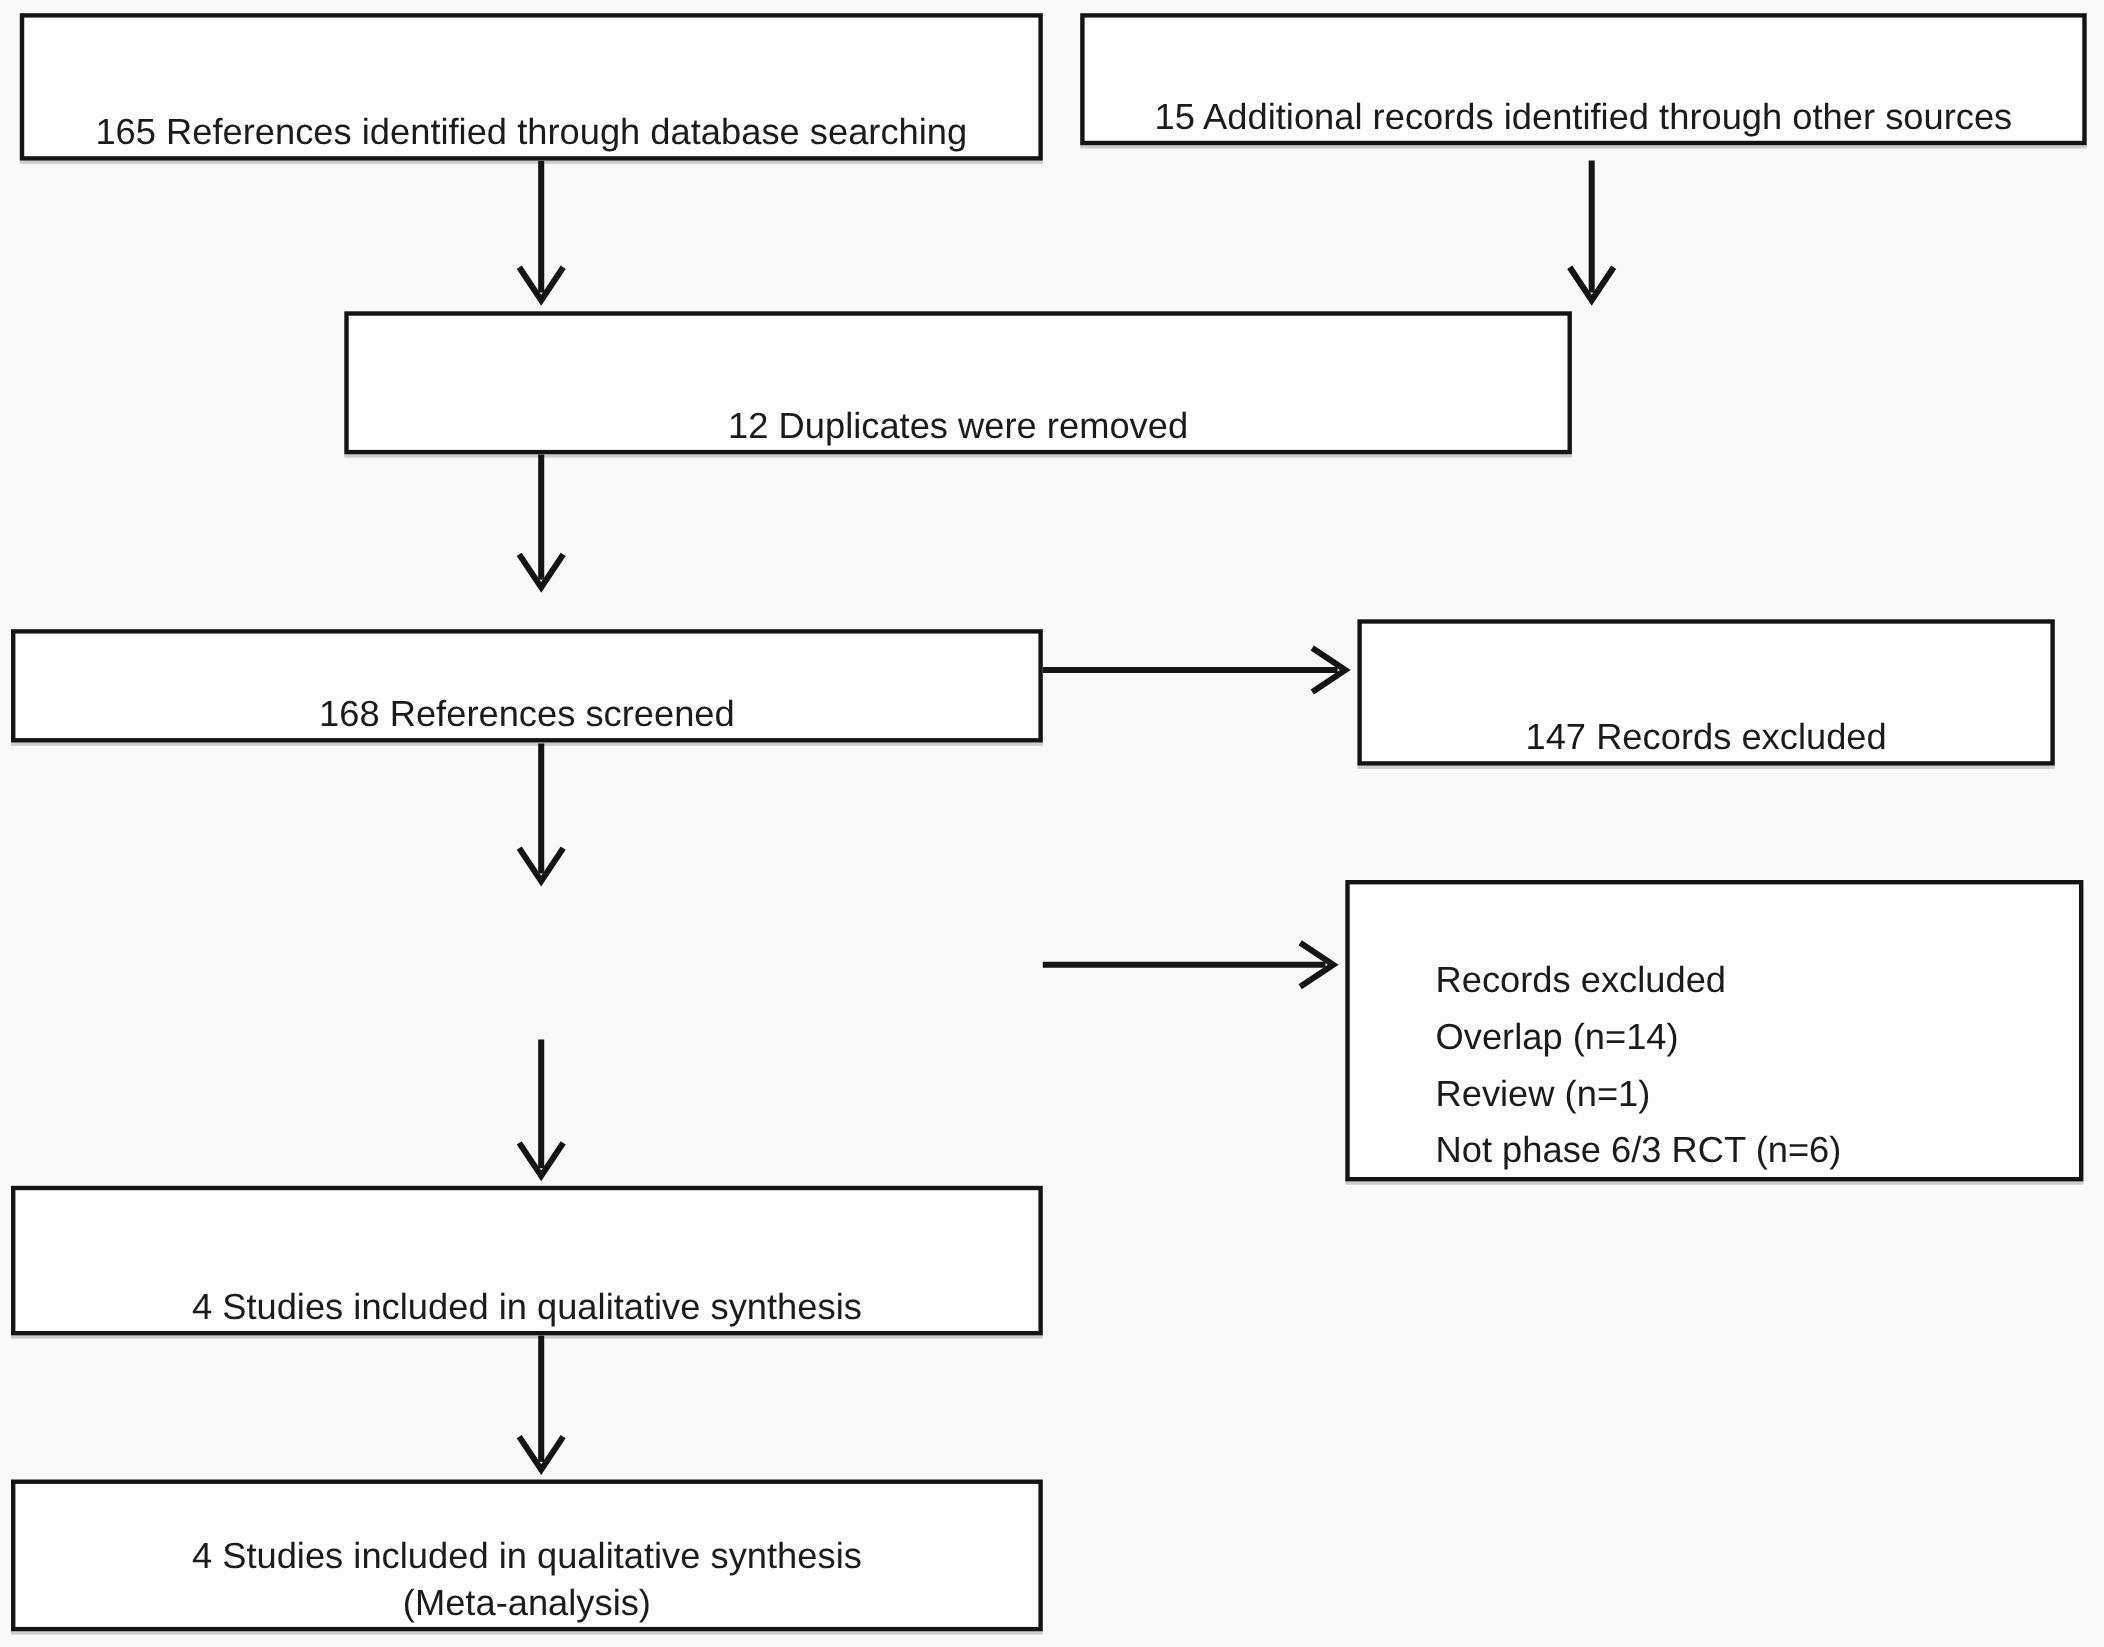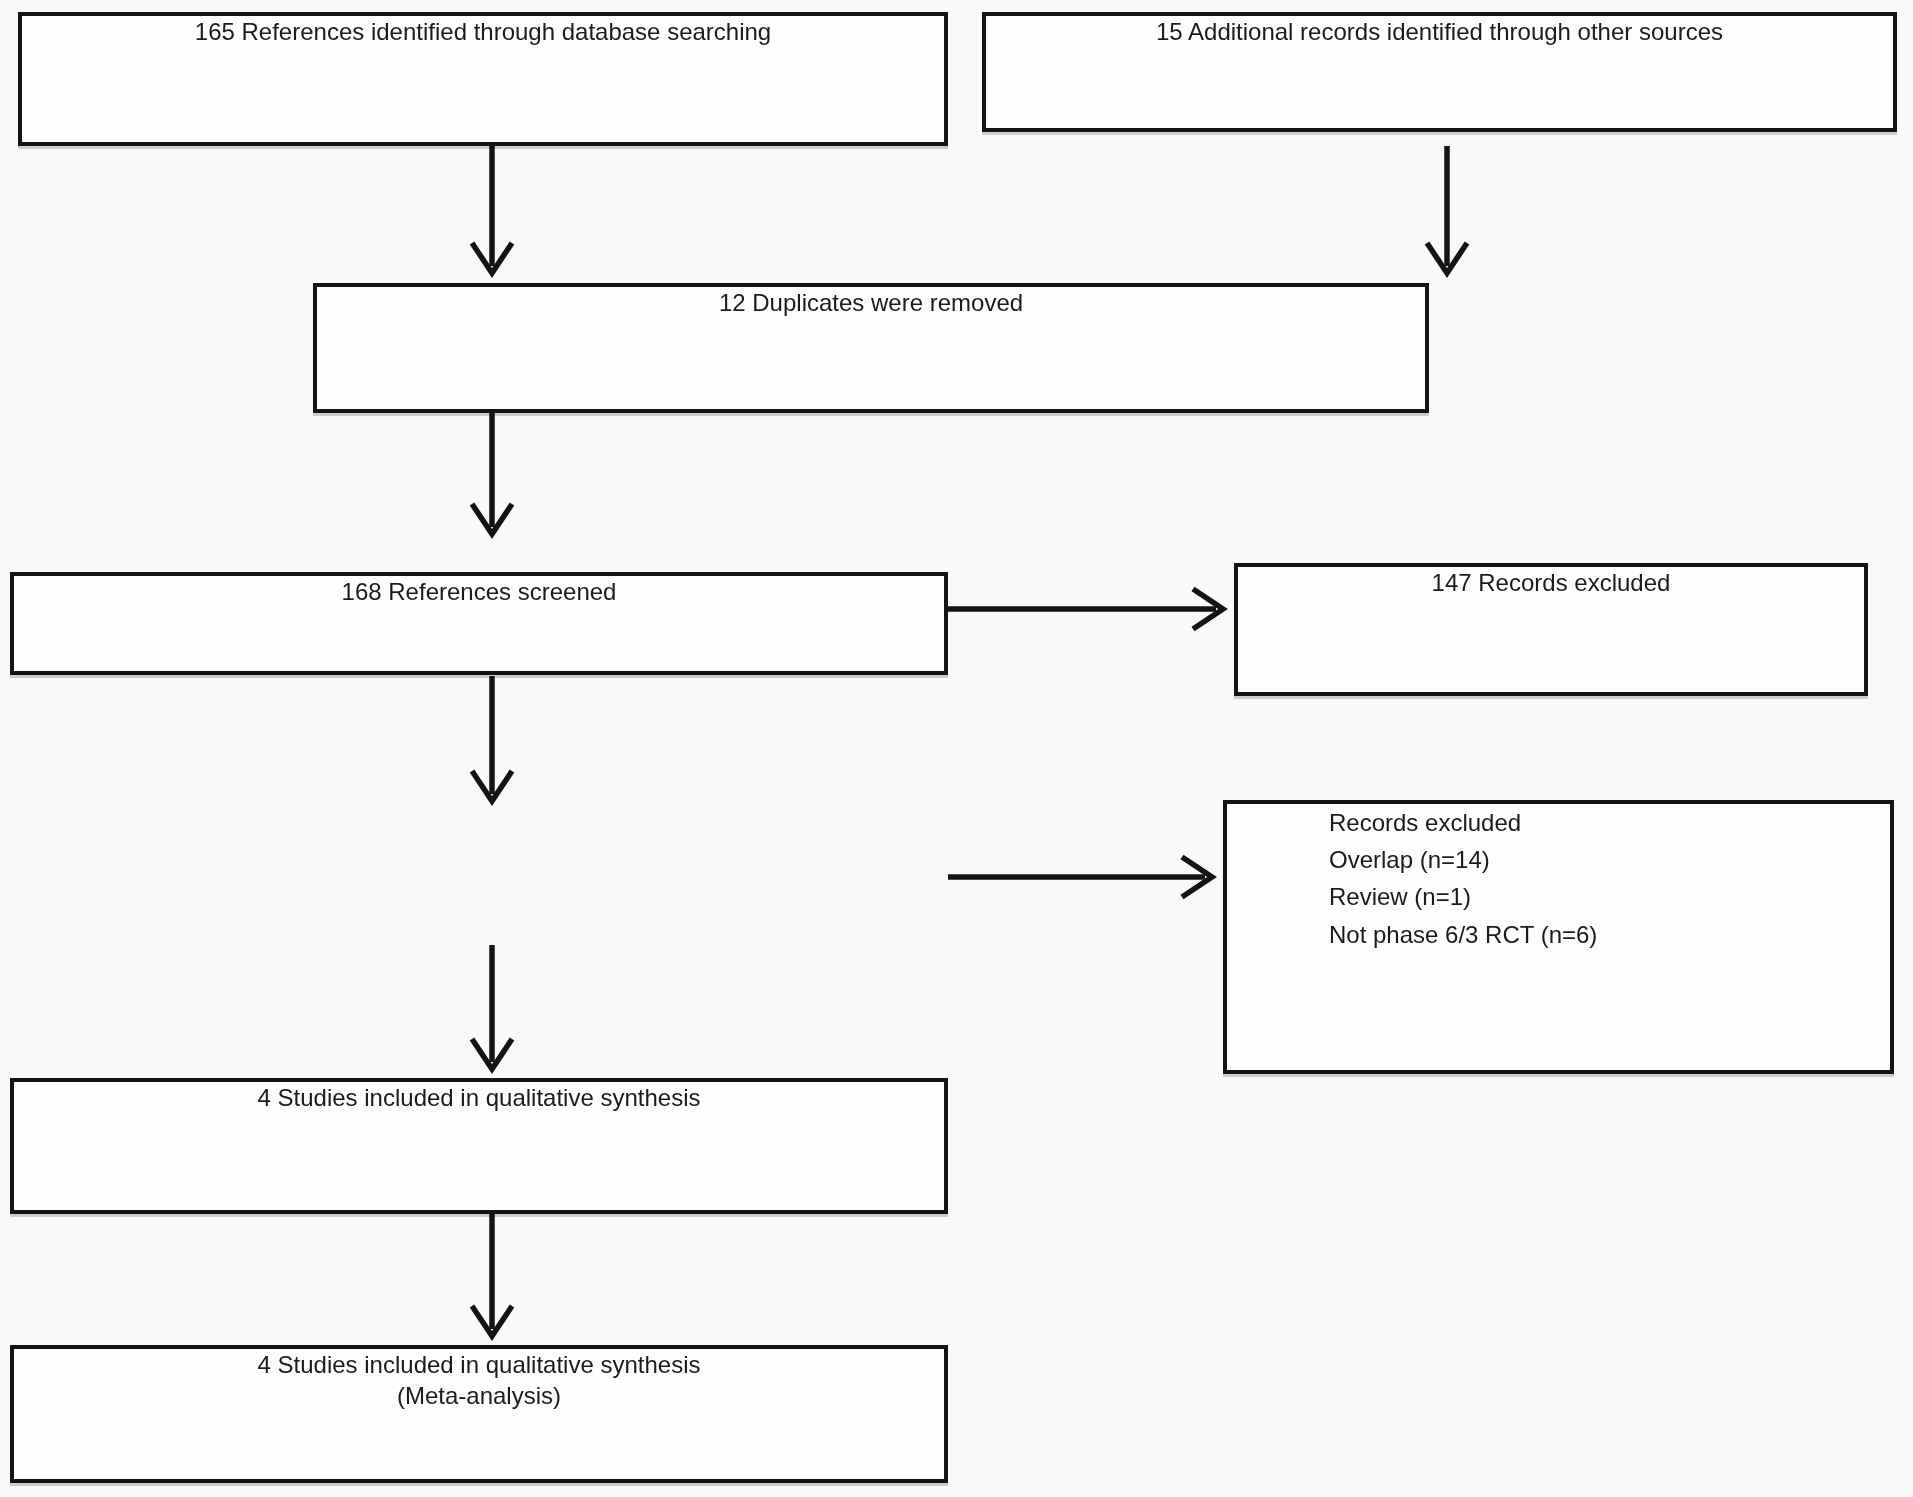--- a/index.html
+++ b/index.html
@@ -22,30 +22,30 @@
   }
   .flow-box{
     position:absolute;
     box-sizing:border-box;
     border:4px solid var(--line);
     background:var(--boxbg);
     color:var(--text);
     display:flex;
     flex-direction:column;
     align-items:center;
-    justify-content:flex-start;
+    justify-content:flex-end;
     text-align:center;
-    font-size:24px;
+    font-size:33px;
     line-height:1.3;
     box-shadow:0 3px 0 rgba(0,0,0,0.18);
   }
   .flow-box.left-align{
     align-items:flex-start;
     text-align:left;
-    padding-left:102px;
+    padding-left:78px;
     padding-right:20px;
     line-height:1.55;
   }
   
   #box-identified-db     { left:18px;   top:12px;   width:930px;  height:134px; }
   #box-identified-other  { left:982px;  top:12px;   width:915px;  height:120px; }
   #box-duplicates        { left:313px;  top:283px;  width:1116px; height:130px; }
   #box-screened          { left:10px;   top:572px;  width:938px;  height:103px; }
   #box-records-excluded  { left:1234px; top:543px;  width:634px;  height:133px;margin-top:20px; }
   #box-assessed          { left:10px;   top:810px;  width:938px;  height:135px; }

